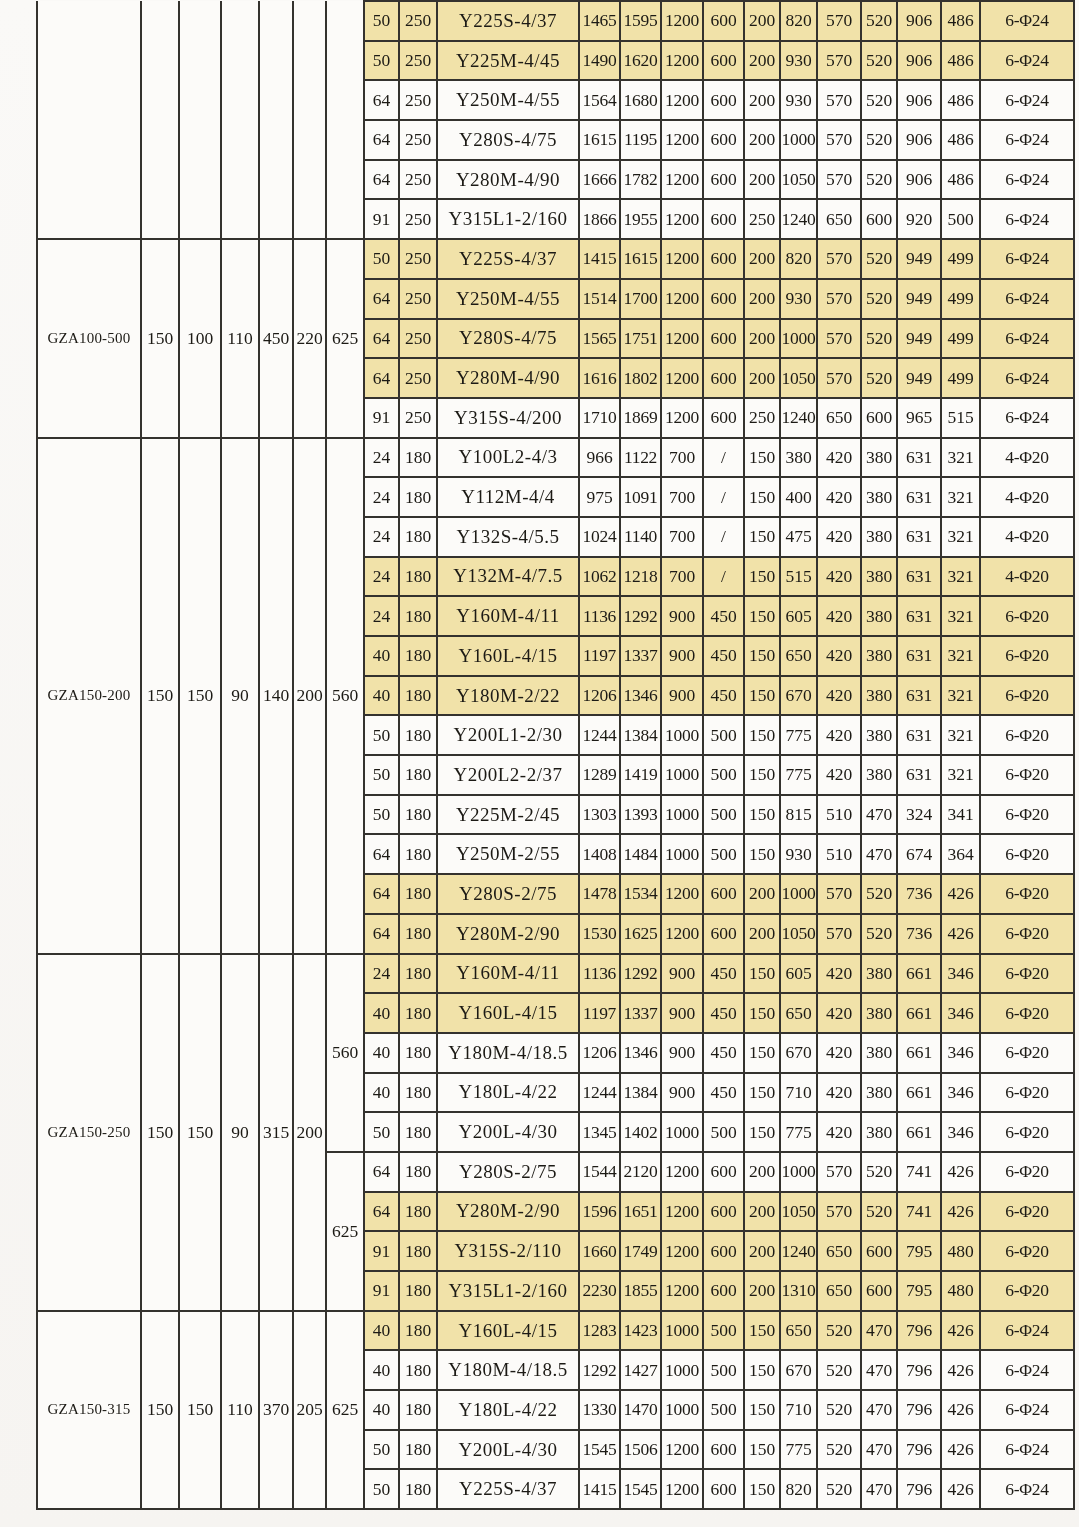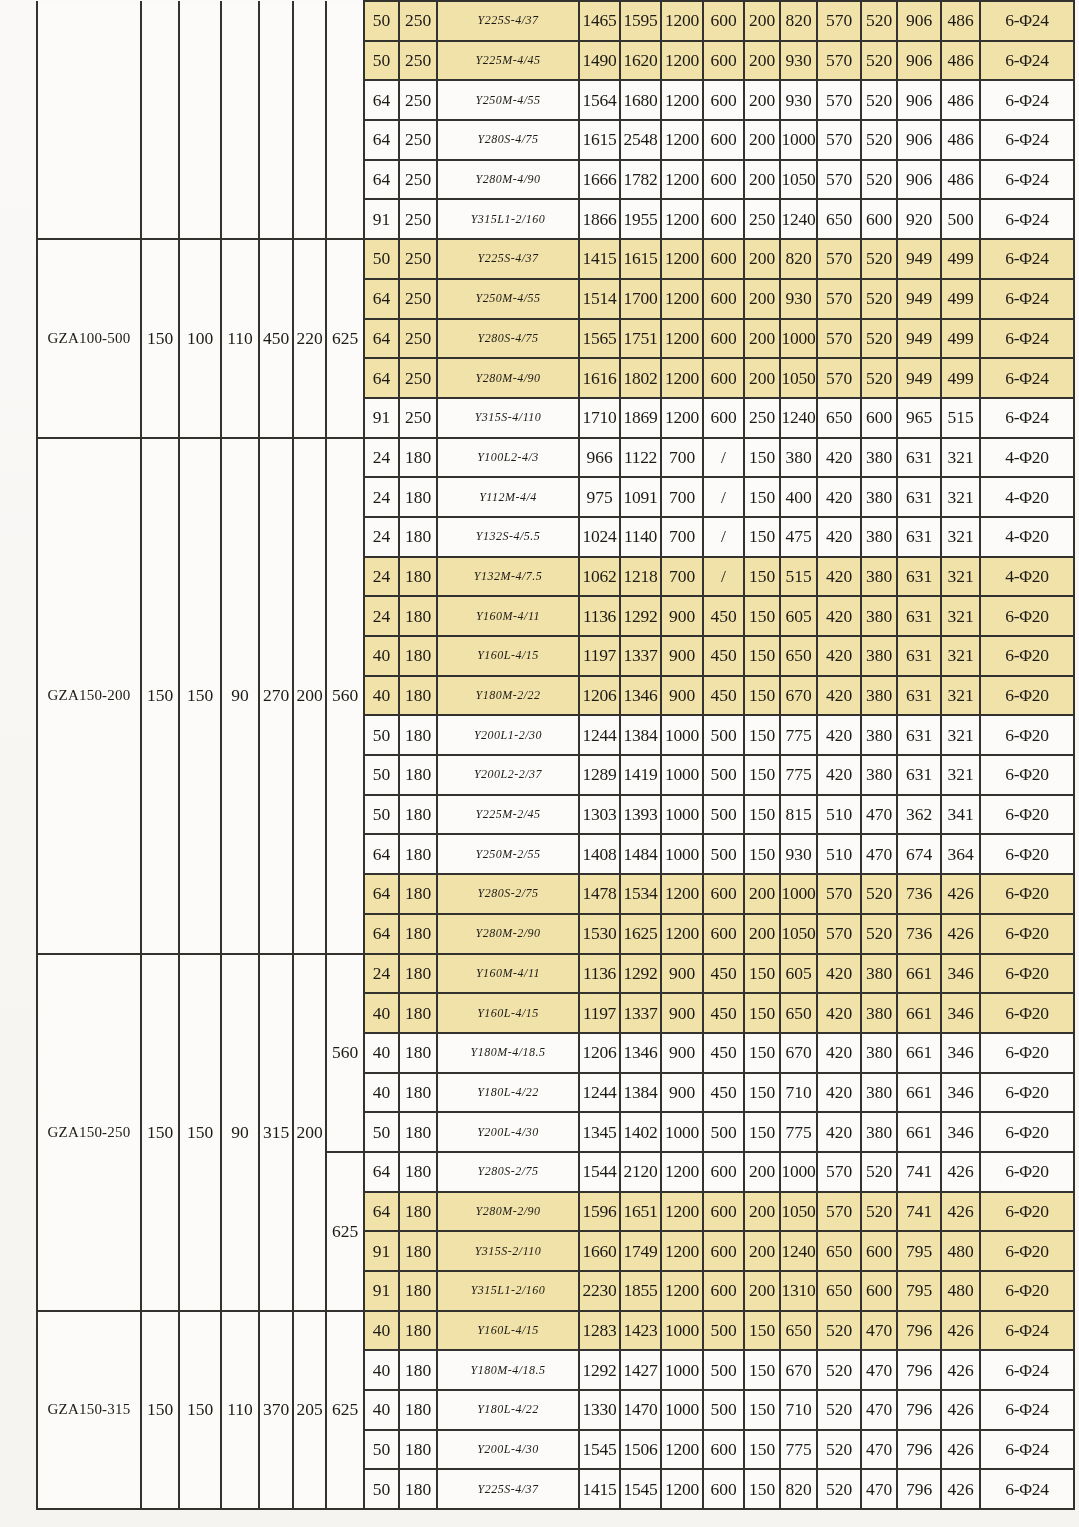--- a/index.html
+++ b/index.html
@@ -45,23 +45,22 @@
     background: #f1e2a9;
   }
   table.spec td.cut-top {
     border-top: none;
   }
   table.spec td.model {
     font-size: 15px;
     letter-spacing: 0.2px;
   }
   table.spec td.motor {
-    font-size: 12px;
+    font-size: 19px;
     letter-spacing: 0.5px;
-    font-style: italic;
   }
   table.spec td.num4 {
     letter-spacing: -0.3px;
   }
 </style>
 </head>
 <body>
 
 <div class="page">
   <table class="spec">
@@ -142,21 +141,21 @@
           <td>520</td>
           <td>906</td>
           <td>486</td>
           <td class="num4">6-Φ24</td>
         </tr>
         <tr>
           <td>64</td>
           <td>250</td>
           <td class="motor">Y280S-4/75</td>
           <td class="num4">1615</td>
-          <td class="num4">2548</td>
+          <td class="num4">1195</td>
           <td class="num4">1200</td>
           <td>600</td>
           <td>200</td>
           <td class="num4">1000</td>
           <td>570</td>
           <td>520</td>
           <td>906</td>
           <td>486</td>
           <td class="num4">6-Φ24</td>
         </tr>
@@ -259,39 +258,39 @@
           <td class="hl num4">1050</td>
           <td class="hl">570</td>
           <td class="hl">520</td>
           <td class="hl">949</td>
           <td class="hl">499</td>
           <td class="hl num4">6-Φ24</td>
         </tr>
         <tr>
           <td>91</td>
           <td>250</td>
-          <td class="motor">Y315S-4/110</td>
+          <td class="motor">Y315S-4/200</td>
           <td class="num4">1710</td>
           <td class="num4">1869</td>
           <td class="num4">1200</td>
           <td>600</td>
           <td>250</td>
           <td class="num4">1240</td>
           <td>650</td>
           <td>600</td>
           <td>965</td>
           <td>515</td>
           <td class="num4">6-Φ24</td>
         </tr>
         <tr>
           <td rowspan="13" class="model">GZA150-200</td>
           <td rowspan="13">150</td>
           <td rowspan="13">150</td>
           <td rowspan="13">90</td>
-          <td rowspan="13">270</td>
+          <td rowspan="13">140</td>
           <td rowspan="13">200</td>
           <td rowspan="13">560</td>
           <td>24</td>
           <td>180</td>
           <td class="motor">Y100L2-4/3</td>
           <td>966</td>
           <td class="num4">1122</td>
           <td>700</td>
           <td>/</td>
           <td>150</td>
@@ -435,21 +434,21 @@
           <td>180</td>
           <td class="motor">Y225M-2/45</td>
           <td class="num4">1303</td>
           <td class="num4">1393</td>
           <td class="num4">1000</td>
           <td>500</td>
           <td>150</td>
           <td>815</td>
           <td>510</td>
           <td>470</td>
-          <td>362</td>
+          <td>324</td>
           <td>341</td>
           <td class="num4">6-Φ20</td>
         </tr>
         <tr>
           <td>64</td>
           <td>180</td>
           <td class="motor">Y250M-2/55</td>
           <td class="num4">1408</td>
           <td class="num4">1484</td>
           <td class="num4">1000</td>

